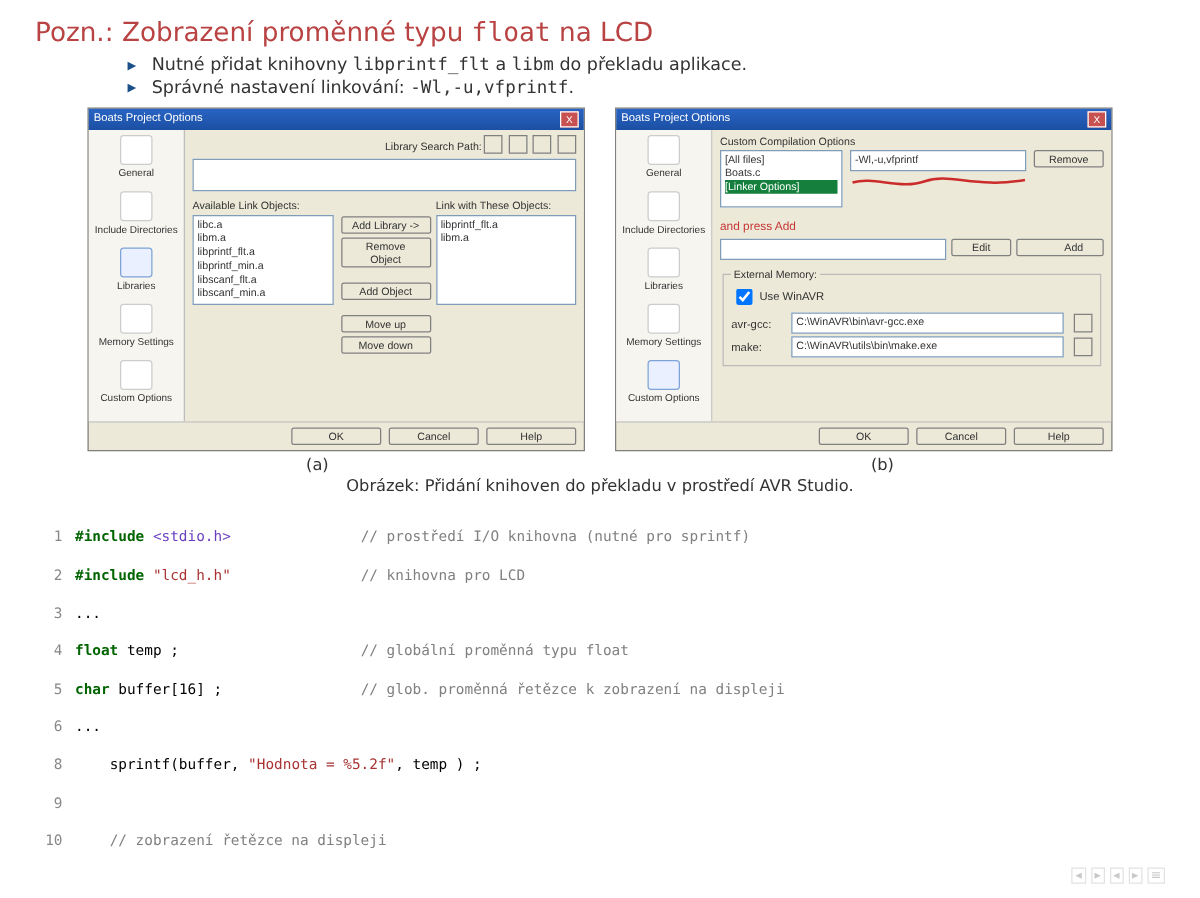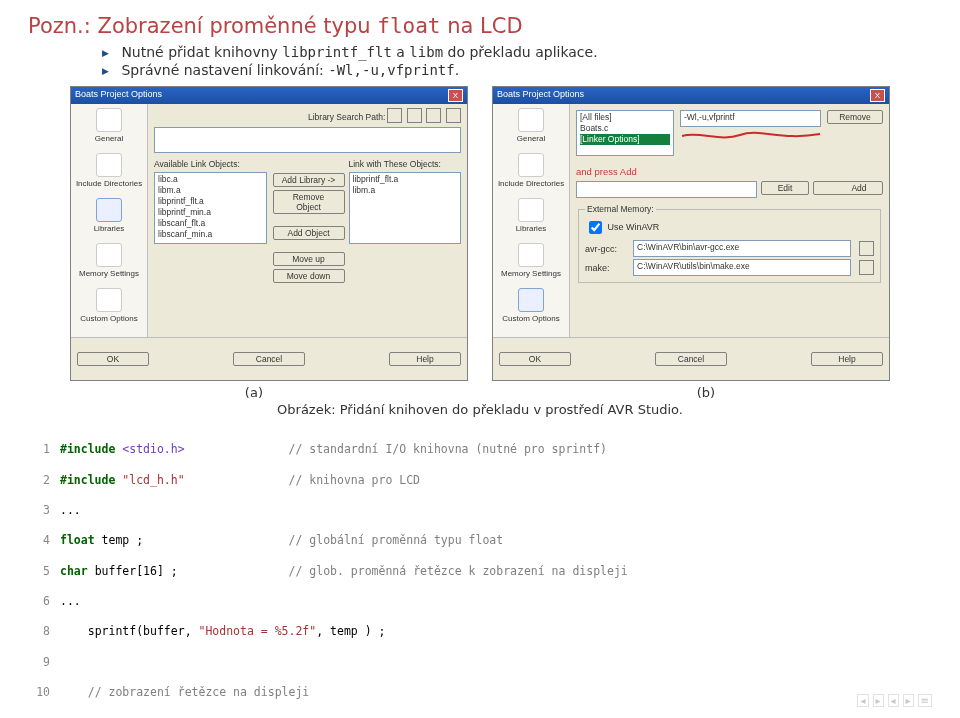--- a/index.html
+++ b/index.html
@@ -91,22 +91,22 @@
   .btn-win {
     font-size: 8.5px;
     padding: 1px 6px;
     background: #ece9d8;
     border: 1px solid #808080;
     border-radius: 2px;
     min-width: 58px;
     text-align: center;
   }
   .dlg-btns {
-    display:flex; gap:6px; justify-content:space-between;
-    padding: 14px 6px; border-top: 1px solid #bdbdbd;
+    display:flex; gap:6px; justify-content:flex-end;
+    padding: 4px 6px; border-top: 1px solid #bdbdbd;
   }
   .row-flex { display:flex; gap:6px; align-items:flex-start; }
   .col { display:flex; flex-direction:column; gap:3px; }
   .scribble {
     position: relative;
     height: 14px;
   }
   .scribble svg { position:absolute; top:0; left:0; }
 
   .captions-row { display:flex; justify-content:space-around; margin: 4px 0 2px; }
@@ -229,20 +229,21 @@
     </div>
     <div class="body">
       <div class="sidebar">
         <div class="navitem"><div class="ico"></div><span>General</span></div>
         <div class="navitem"><div class="ico"></div><span>Include Directories</span></div>
         <div class="navitem"><div class="ico"></div><span>Libraries</span></div>
         <div class="navitem"><div class="ico"></div><span>Memory Settings</span></div>
         <div class="navitem sel"><div class="ico"></div><span>Custom Options</span></div>
       </div>
       <div class="pane">
+        <div class="field-label">Custom Compilation Options</div>
         <div class="row-flex" style="margin-top:2px;">
           <div class="listbox" style="width:90px;height:42px;">
             <div>[All files]</div>
             <div>Boats.c</div>
             <div class="sel">[Linker Options]</div>
           </div>
           <div class="col" style="flex:1;">
             <div class="row-flex">
               <div class="input" style="flex:1;">-Wl,-u,vfprintf</div>
               <div class="btn-win" style="min-width:42px;">Remove</div>
@@ -295,21 +296,21 @@
 
 <div class="captions-row">
   <span>(a)</span>
   <span>(b)</span>
 </div>
 <div class="figcap">
   <b>Obrázek:</b><span> Přidání knihoven do překladu v prostředí AVR Studio.</span>
 </div>
 
 <div class="code">
-<div><span class="ln">1</span><span class="kw">#include</span> <span class="purple">&lt;stdio.h&gt;</span>               <span class="cm">// standardní I/O knihovna (nutné pro sprintf)</span></div>
+<div><span class="ln">1</span><span class="kw">#include</span> <span class="purple">&lt;stdio.h&gt;</span>               <span class="cm">// prostředí I/O knihovna (nutné pro sprintf)</span></div>
 <div><span class="ln">2</span><span class="kw">#include</span> <span class="str">"lcd_h.h"</span>               <span class="cm">// knihovna pro LCD</span></div>
 <div><span class="ln">3</span><span class="id">...</span></div>
 <div><span class="ln">4</span><span class="ty">float</span> <span class="id">temp ;</span>                     <span class="cm">// globální proměnná typu float</span></div>
 <div><span class="ln">5</span><span class="ty">char</span> <span class="id">buffer[16] ;</span>                <span class="cm">// glob. proměnná řetězce k zobrazení na displeji</span></div>
 <div><span class="ln">6</span><span class="id">...</span></div>
 <div><span class="ln">8</span>    <span class="fn">sprintf(</span><span class="id">buffer, </span><span class="str">"Hodnota = %5.2f"</span><span class="id">, temp ) ;</span></div>
 <div><span class="ln">9</span></div>
 <div><span class="ln">10</span>    <span class="cm">// zobrazení řetězce na displeji</span></div>
 
 

